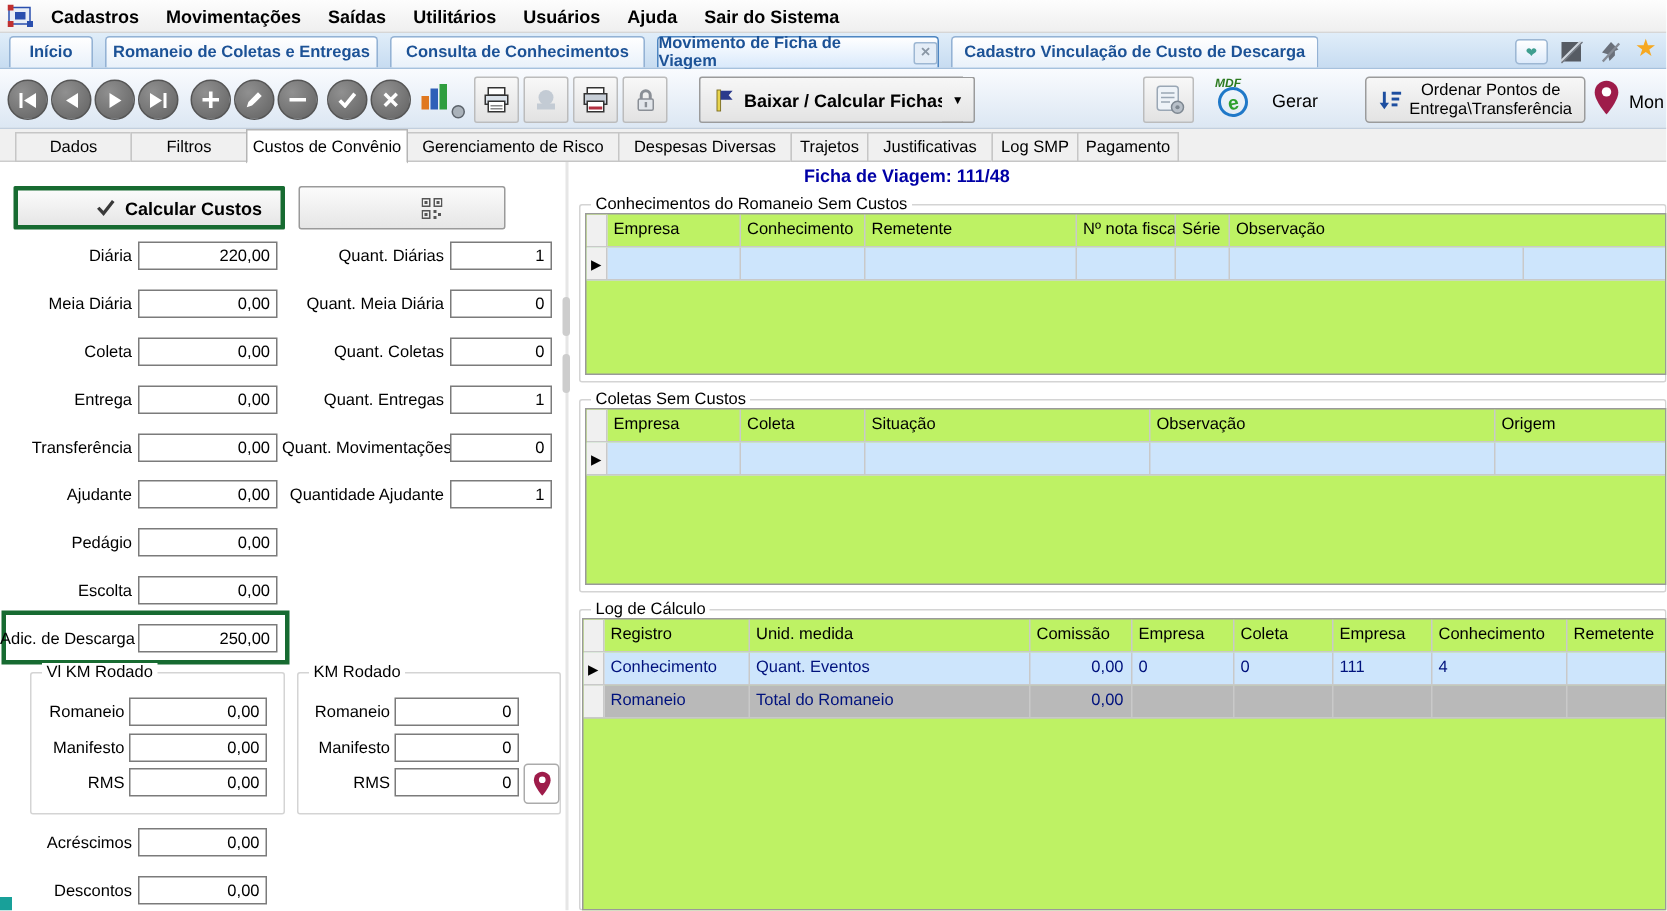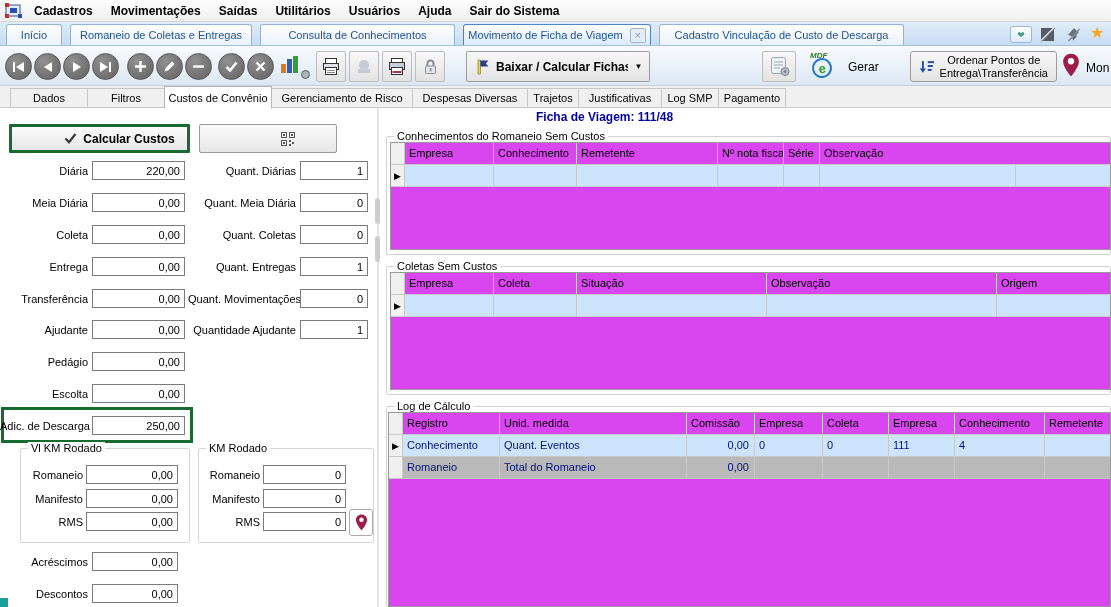--- a/index.html
+++ b/index.html
@@ -20,21 +20,21 @@
 
   
   .tabstrip { left:0; top:22px; width:1111px; height:24px;
               background:linear-gradient(#e0edf9,#c7dcf1);
               border-bottom:1px solid #a6c1dd;
               display:flex; align-items:flex-end; padding-left:6px; }
   .ttab { height:21px; background:linear-gradient(#ffffff,#e9f1fa);
           border:1px solid #94b2d4; border-bottom:none;
           border-radius:3px 3px 0 0; color:#1c5296; font-size:11px;
           display:flex; align-items:center; justify-content:center;
-          margin-right:8px; flex:none; }
+          margin-right:8px; flex:none;font-weight:bold; }
   .ttab.active { border-color:#4e86c2; background:linear-gradient(#ffffff,#d9e9fb); }
   .close-box { width:16px; height:15px; border:1px solid #9db7d3; border-radius:2px;
                background:#e4edf7; color:#8a97a5; font-size:11px; line-height:13px;
                text-align:center; margin-left:7px; }
   .strip-btn { width:22px; height:17px; border:1px solid #9db7d3; border-radius:3px;
                background:linear-gradient(#fff,#ddeafa); display:flex; align-items:center;
                justify-content:center; font-size:9px; color:#3f9e8f; }
   .star { color:#f6a821; font-size:16px; line-height:16px; }
 
   
@@ -88,21 +88,21 @@
   .inp { border:1px solid #7b7b7b; background:#fff; font-size:11px; height:19px;
          display:flex; align-items:center; justify-content:flex-end; padding-right:4px; }
   .hl-box { border:3px solid #176b31; }
   .gbox  { border:1px solid #d4d4d4; border-radius:2px; }
   .gtitle { position:absolute; top:-7px; left:7px; background:#fff; padding:0 3px;
             font-size:11px; white-space:nowrap; }
   .pinbtn { border:1px solid #ababab; border-radius:3px; background:#fff;
             display:flex; align-items:center; justify-content:center; }
 
   
-  .grid { border:1px solid #9a9a9a; background:#d946ef; overflow:hidden; }
+  .grid { border:1px solid #9a9a9a; background:#bef264; overflow:hidden; }
   .g-row { display:flex; border-bottom:1px solid #c9c9c9; height:22px; width:100%; }
   .g-cell { border-right:1px solid #c9c9c9; font-size:11px; padding:4px 2px 0 4px;
             white-space:nowrap; overflow:hidden; flex:none; }
   .g-sel { width:14px; background:#f0f0f0; padding:0; display:flex;
            align-items:center; justify-content:center; }
   .g-flex { flex:1 1 auto; border-right:none; }
   .g-selrow { background:#cde5fc; }
   .g-grayrow { background:#b9b9b9; }
   .g-selrow .g-cell, .g-grayrow .g-cell { color:#00127d; }
   .g-selrow .g-sel, .g-grayrow .g-sel { background:#f0f0f0; }
@@ -135,21 +135,21 @@
     <div class="menu-item">Sair do Sistema</div>
   </div>
 
   <div class="abs tabstrip">
     <div class="ttab" style="width:56px">
       <span>Início</span>
     </div>
     <div class="ttab" style="width:182px">
       <span>Romaneio de Coletas e Entregas</span>
     </div>
-    <div class="ttab" style="width:195px">
+    <div class="ttab" style="width:170px">
       <span>Consulta de Conhecimentos</span>
     </div>
     <div class="ttab active" style="width:188px">
       <span>Movimento de Ficha de Viagem</span>
       <span class="close-box">×</span>
     </div>
     <div class="ttab" style="width:245px">
       <span>Cadastro Vinculação de Custo de Descarga</span>
     </div>
   </div>

